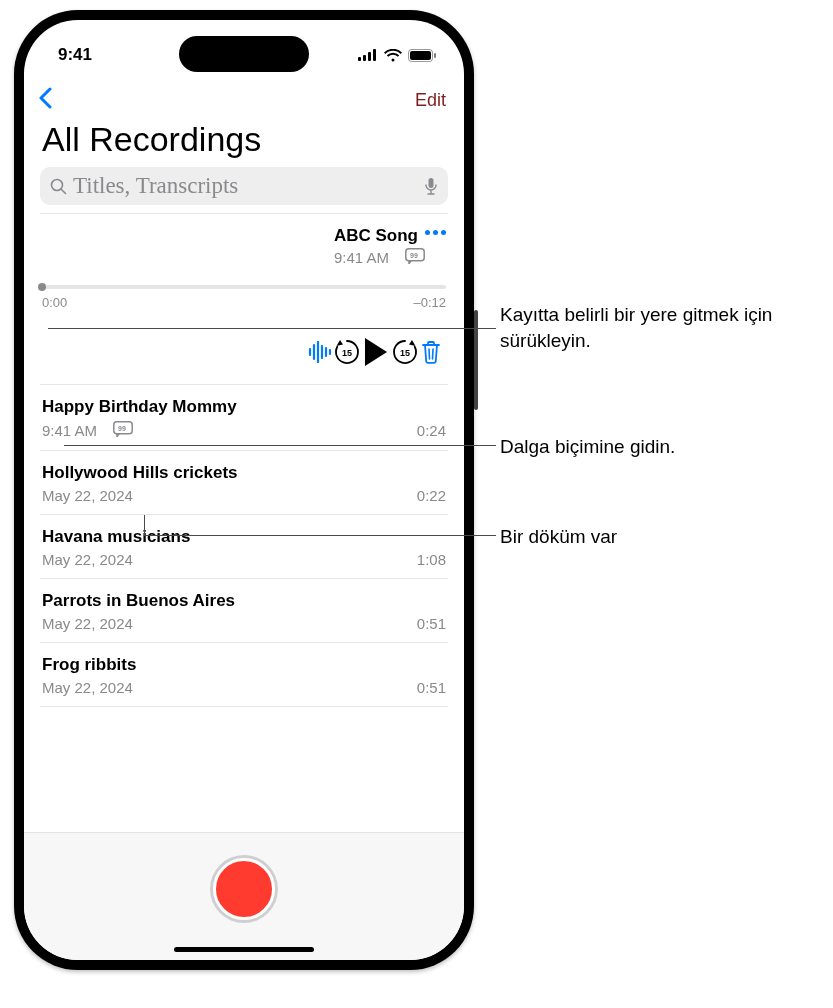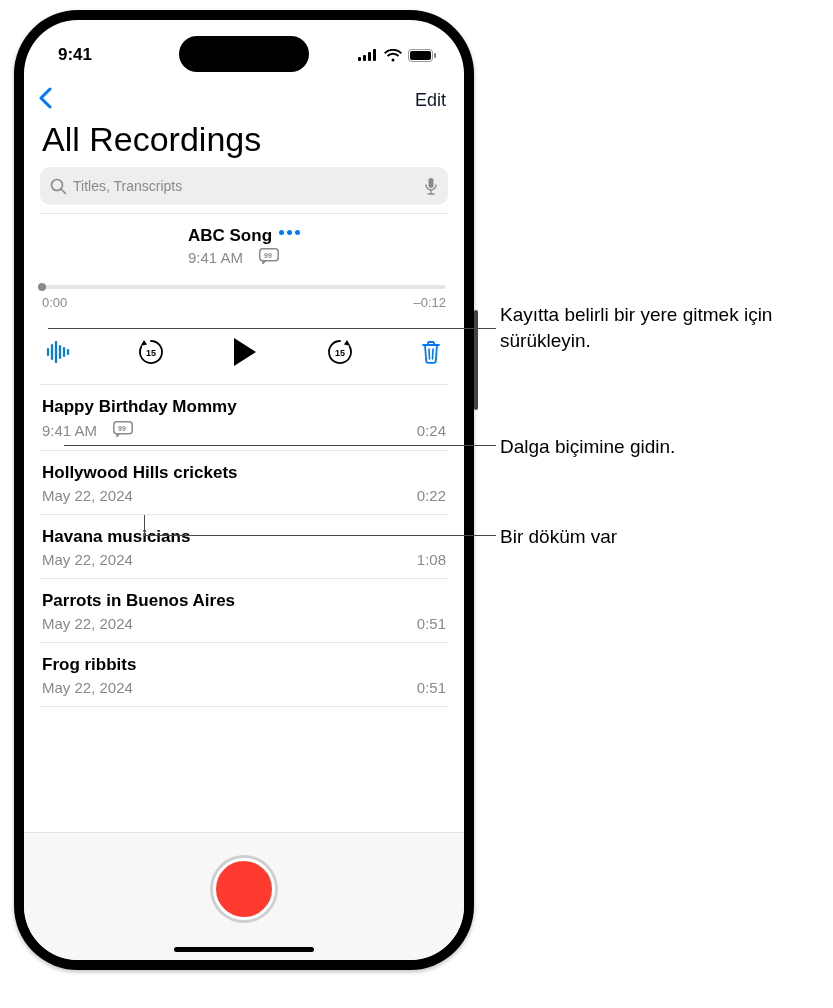--- a/index.html
+++ b/index.html
@@ -69,50 +69,50 @@
   .status-right { display: flex; align-items: center; gap: 6px; }
   .status-right svg { display: block; }
   
   .nav {
     display: flex;
     align-items: center;
     justify-content: space-between;
     padding: 8px 18px 4px 14px;
     height: 44px;
   }
-  .nav .edit { color: #0f172a; font-size: 18px; }
+  .nav .edit { color: #7f1d1d; font-size: 18px; }
   .back-chev { color: #007aff; }
   .title {
     font-size: 34px;
     font-weight: 400;
     padding: 0 18px 8px 18px;
   }
   
   .search {
     margin: 0 16px 8px 16px;
     height: 38px;
     background: #eeeeef;
     border-radius: 10px;
     display: flex;
     align-items: center;
     padding: 0 10px;
     gap: 6px;
     color: #8a8a8e;
   }
-  .search .ph { flex: 1; font-size: 14px; }
+  .search .ph { flex: 1; font-size: 23px; font-family: Liberation Serif, serif; }
   
   .list { padding: 0 16px; }
   .row {
     border-bottom: 1px solid #e5e5e8;
     padding: 12px 2px 10px 2px;
   }
   .row.first { border-top: 1px solid #e5e5e8; margin-top: 4px;}
   .row-head {
     display: flex;
-    justify-content: center;
+    justify-content: flex-end;
     align-items: flex-start;
   }
   .row-title { font-size: 17px; font-weight: 600; color: #000; }
   .row-sub {
     display: flex;
     align-items: center;
     gap: 16px;
     color: #8a8a8e;
     font-size: 15px;
     margin-top: 2px;
@@ -148,21 +148,21 @@
   }
   .scrub-times {
     display: flex;
     justify-content: space-between;
     font-size: 13px;
     color: #8a8a8e;
     margin-top: 6px;
   }
   .controls {
     display: flex;
-    justify-content: space-between;
+    justify-content: flex-end;
     align-items: center;
     margin-top: 26px;
     padding: 0 4px 6px 4px;
   }
   .ctrl { color: #000; display:flex; align-items:center; justify-content:center; }
   .ctrl.blue { color: #007aff; }
   .ctrl.wave { color: #007aff; }
   
   .record-bar {
     position: absolute;

